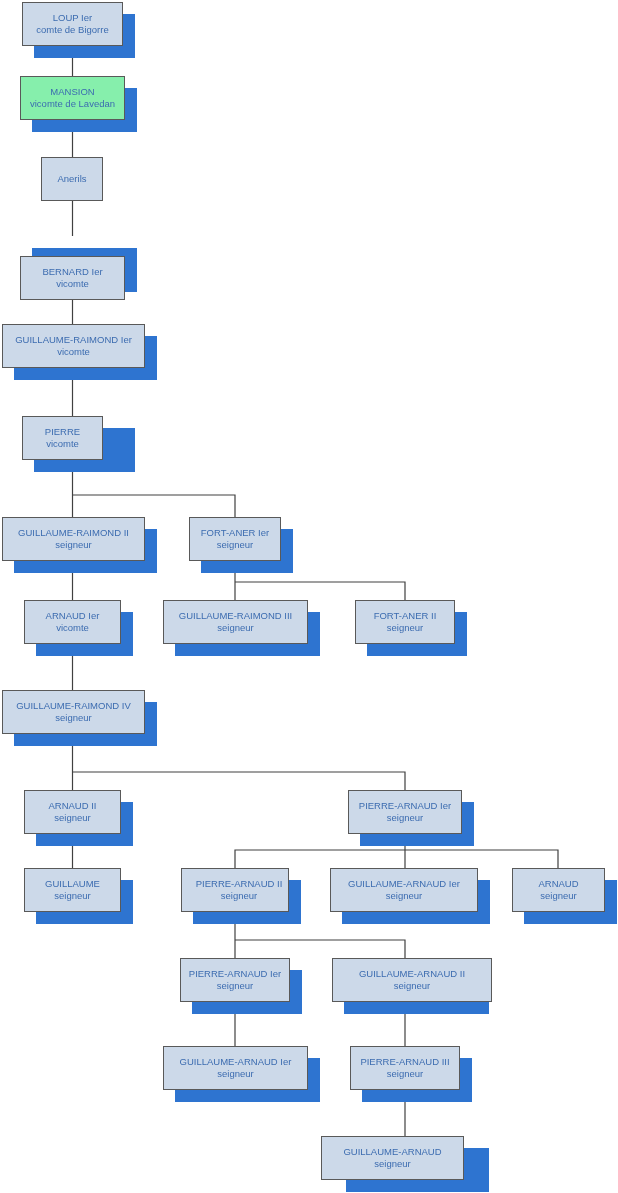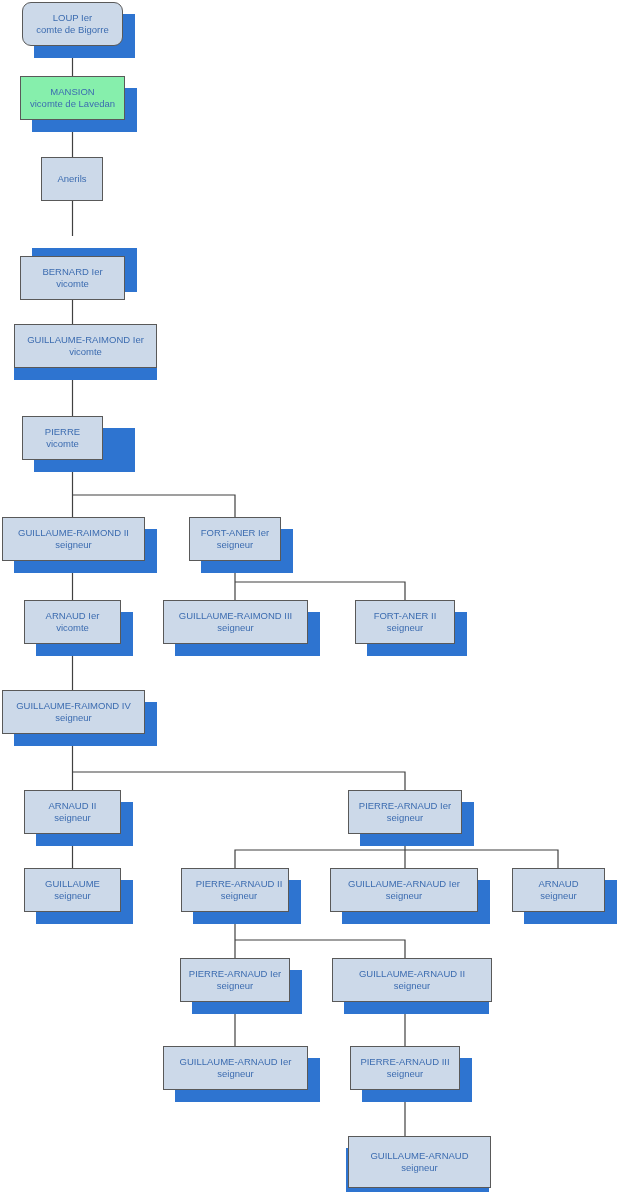--- a/index.html
+++ b/index.html
@@ -96,36 +96,36 @@
       <div class="shadow" style="left: 193px; top: 880px; width: 108px; height: 44px; background: rgb(46, 116, 208);"></div>
       <div class="shadow" style="left: 342px; top: 880px; width: 148px; height: 44px; background: rgb(46, 116, 208);"></div>
       <div class="shadow" style="left: 524px; top: 880px; width: 93px; height: 44px; background: rgb(46, 116, 208);"></div>
       <div class="shadow" style="left: 192px; top: 970px; width: 110px; height: 44px; background: rgb(46, 116, 208);"></div>
       <div class="shadow" style="left: 344px; top: 970px; width: 145px; height: 44px; background: rgb(46, 116, 208);"></div>
       <div class="shadow" style="left: 175px; top: 1058px; width: 145px; height: 44px; background: rgb(46, 116, 208);"></div>
       <div class="shadow" style="left: 362px; top: 1058px; width: 110px; height: 44px; background: rgb(46, 116, 208);"></div>
       <div class="shadow" style="left: 346px; top: 1148px; width: 143px; height: 44px; background: rgb(46, 116, 208);"></div>
     </div>
   <div id="node-layer">
-      <div class="node" style="left: 22px; top: 2px; width: 101px; height: 44px; background: rgb(204, 217, 233); border-color: rgb(89, 89, 89); color: rgb(60, 108, 176); border-radius: 9px;">
+      <div class="node" style="left: 22px; top: 2px; width: 101px; height: 44px; background: rgb(204, 217, 233); border-color: rgb(89, 89, 89); color: rgb(60, 108, 176);">
         <span class="nm">LOUP Ier</span>
         <span class="tt">comte de Bigorre</span>
       </div>
       <div class="node" style="left: 20px; top: 76px; width: 105px; height: 44px; background: #86efac; border-color: rgb(89, 89, 89); color: rgb(60, 108, 176);">
         <span class="nm">MANSION</span>
         <span class="tt">vicomte de Lavedan</span>
       </div>
       <div class="node" style="left: 41px; top: 157px; width: 62px; height: 44px; background: rgb(204, 217, 233); border-color: rgb(89, 89, 89); color: rgb(60, 108, 176);">
         <span class="nm">Anerils</span>
       </div>
       <div class="node" style="left: 20px; top: 236px; width: 105px; height: 44px; background: rgb(204, 217, 233); border-color: rgb(89, 89, 89); color: rgb(60, 108, 176); margin-top: 20px;">
         <span class="nm">BERNARD Ier</span>
         <span class="tt">vicomte</span>
       </div>
-      <div class="node" style="left: 14px; top: 324px; width: 143px; height: 44px; background: rgb(204, 217, 233); border-color: rgb(89, 89, 89); color: rgb(60, 108, 176);">
+      <div class="node" style="left: 2px; top: 324px; width: 143px; height: 44px; background: rgb(204, 217, 233); border-color: rgb(89, 89, 89); color: rgb(60, 108, 176);">
         <span class="nm">GUILLAUME-RAIMOND Ier</span>
         <span class="tt">vicomte</span>
       </div>
       <div class="node" style="left: 22px; top: 416px; width: 81px; height: 44px; background: rgb(204, 217, 233); border-color: rgb(89, 89, 89); color: rgb(60, 108, 176);">
         <span class="nm">PIERRE</span>
         <span class="tt">vicomte</span>
       </div>
       <div class="node" style="left: 2px; top: 517px; width: 143px; height: 44px; background: rgb(204, 217, 233); border-color: rgb(89, 89, 89); color: rgb(60, 108, 176);">
         <span class="nm">GUILLAUME-RAIMOND II</span>
         <span class="tt">seigneur</span>
@@ -183,18 +183,18 @@
         <span class="tt">seigneur</span>
       </div>
       <div class="node" style="left: 163px; top: 1046px; width: 145px; height: 44px; background: rgb(204, 217, 233); border-color: rgb(89, 89, 89); color: rgb(60, 108, 176);">
         <span class="nm">GUILLAUME-ARNAUD Ier</span>
         <span class="tt">seigneur</span>
       </div>
       <div class="node" style="left: 350px; top: 1046px; width: 110px; height: 44px; background: rgb(204, 217, 233); border-color: rgb(89, 89, 89); color: rgb(60, 108, 176);">
         <span class="nm">PIERRE-ARNAUD III</span>
         <span class="tt">seigneur</span>
       </div>
-      <div class="node" style="left: 348px; top: 1136px; width: 143px; height: 52px; background: rgb(204, 217, 233); border-color: rgb(89, 89, 89); color: rgb(60, 108, 176); text-align: right;">
+      <div class="node" style="left: 321px; top: 1136px; width: 143px; height: 44px; background: rgb(204, 217, 233); border-color: rgb(89, 89, 89); color: rgb(60, 108, 176); text-align: right;">
         <span class="nm">GUILLAUME-ARNAUD</span>
         <span class="tt">seigneur</span>
       </div>
     </div>
 </div>
 
 </body></html>

